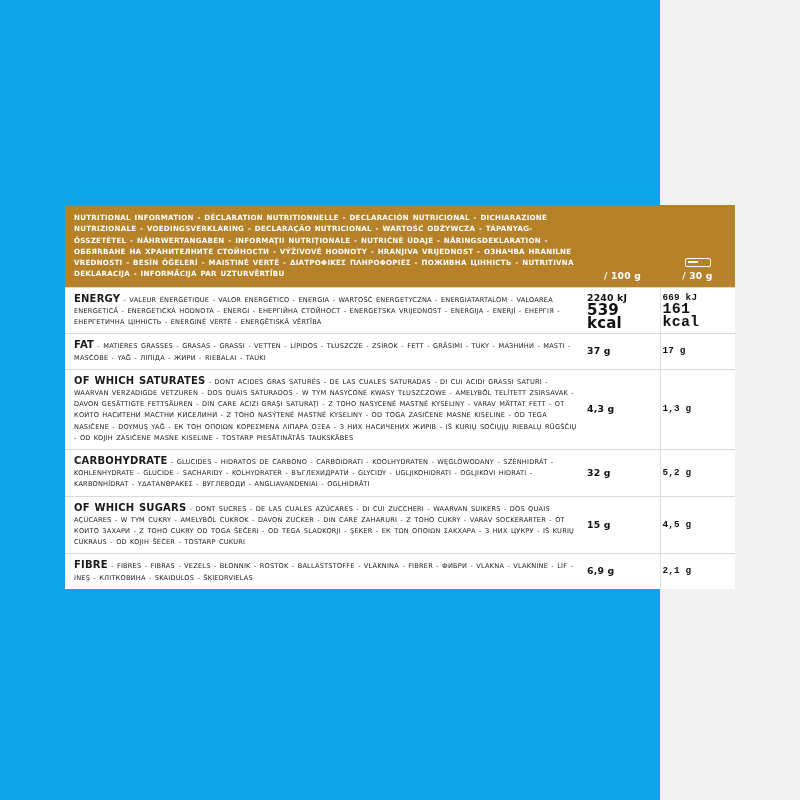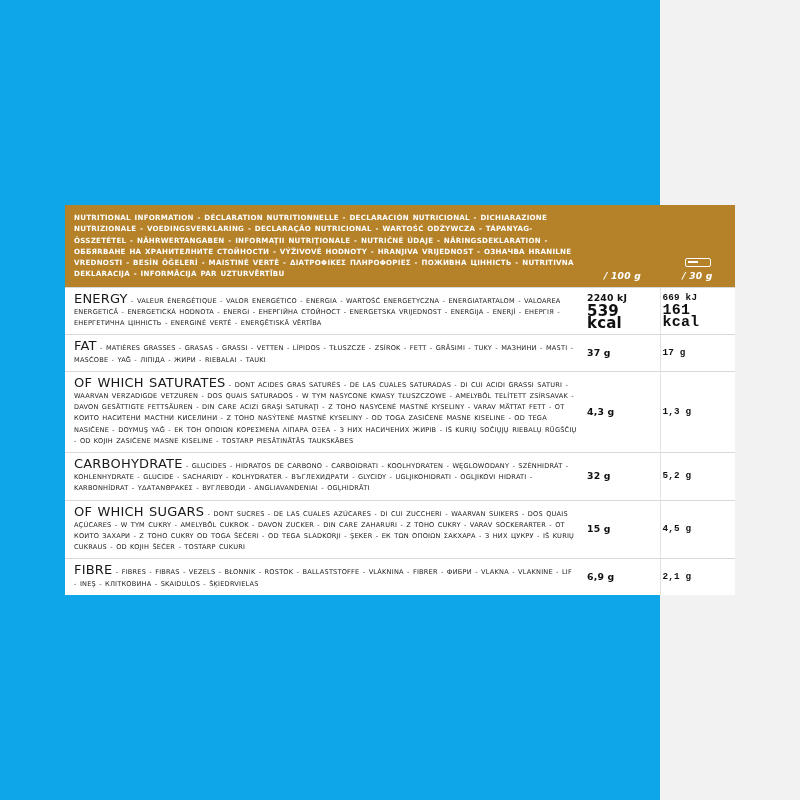--- a/index.html
+++ b/index.html
@@ -50,41 +50,40 @@
     text-transform: uppercase;
     word-spacing: 1px;
   }
   .hdr-col {
     text-align: center;
     font-size: 9.2px;
     font-weight: bold;
     vertical-align: bottom !important;
     padding-bottom: 6px !important;
     letter-spacing: 0.2px;
-    font-style: italic;
   }
   .nut-row td {
     border-top: 1px solid #d9d9d9;
     background: #ffffff;
   }
   .nut-row:first-of-type td {
     border-top: none;
   }
   .label-cell {
     padding: 5px 8px 5px 9px !important;
     color: #1a1a1a;
     font-size: 6.6px;
     line-height: 11.2px;
     letter-spacing: 0.2px;
     word-spacing: 1px;
     text-transform: uppercase;
   }
   .label-cell b {
-    font-weight: normal;
-    font-size: 13px;
+    font-weight: bold;
+    font-size: 10px;
   }
   .val-cell {
     text-align: left;
     font-size: 9.3px;
     font-weight: bold;
     color: #111111;
     line-height: 12.5px;
     padding: 4px 2px !important;
     letter-spacing: 0.2px;
   }

